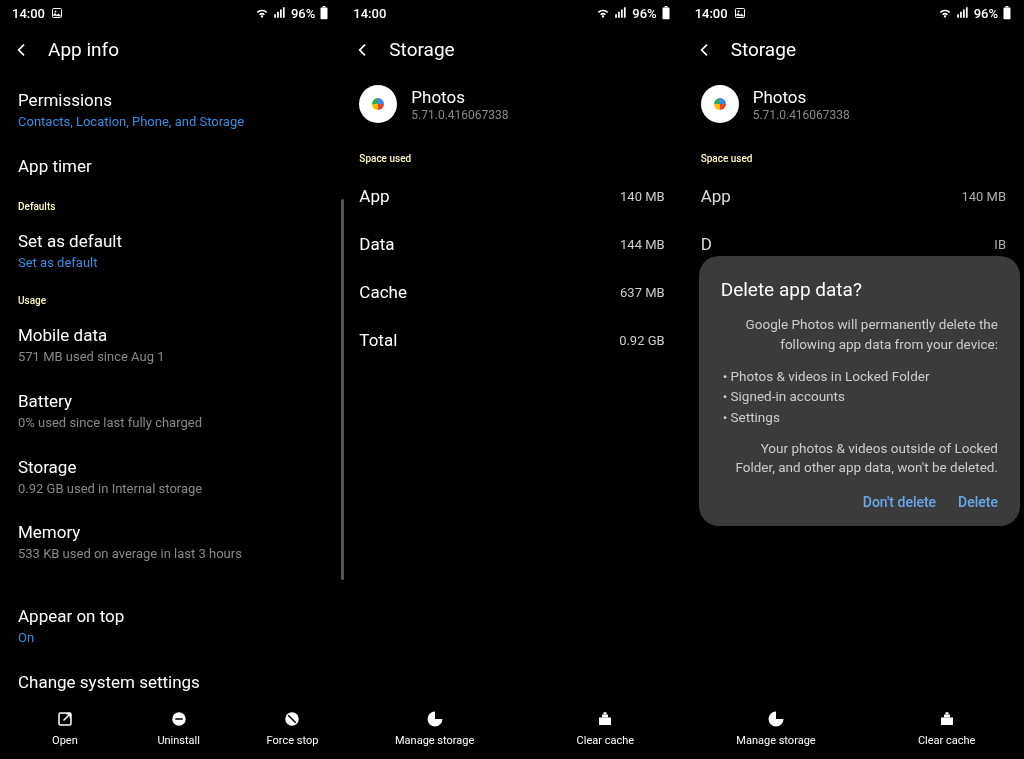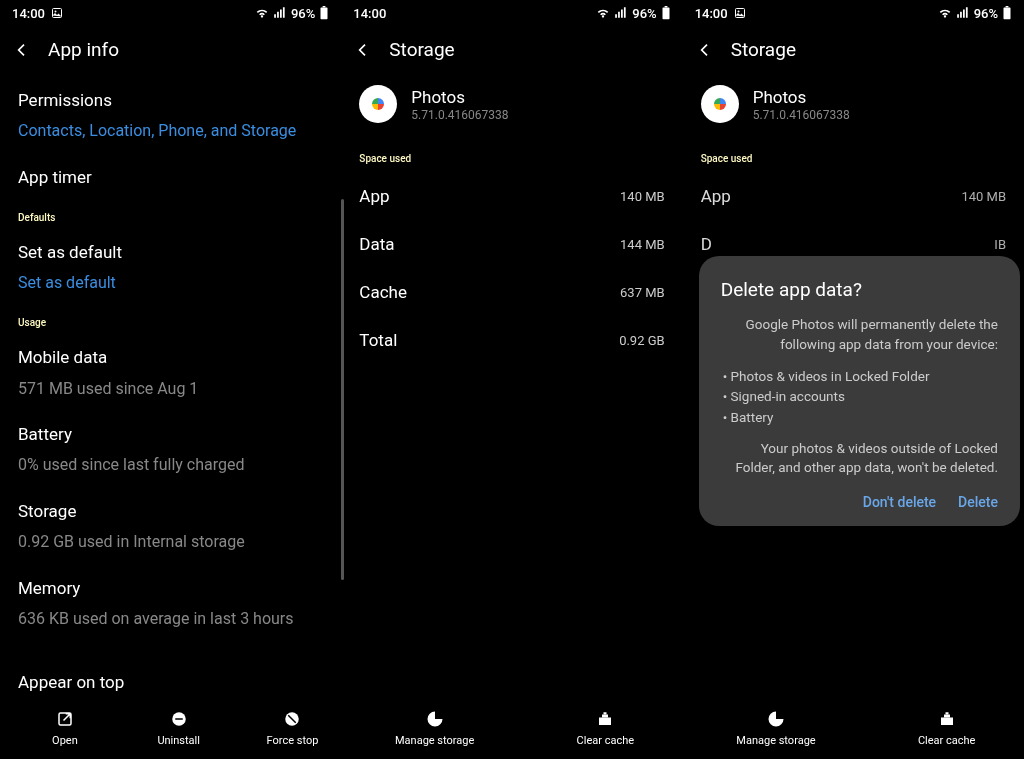--- a/index.html
+++ b/index.html
@@ -41,21 +41,21 @@
   .screen-title { font-size: 19px; font-weight: 400; }
   .content { flex: 1; overflow: hidden; padding: 0 18px; position: relative; }
   .section-header {
     font-size: 10px;
     color: #fef9c3;
     font-weight: 500;
     padding: 10px 0 8px;
   }
   .setting-item { padding: 10px 0 14px; }
   .setting-title { font-size: 17px; color: #fff; line-height: 1.3; }
-  .setting-sub { font-size: 16px; color: #888; margin-top: 9px; line-height: 1.35; }
+  .setting-sub { font-size: 13px; color: #888; margin-top: 2px; line-height: 1.35; }
   .setting-sub.link { color: #3a8de0; }
   .app-header { display: flex; align-items: center; gap: 14px; padding: 6px 0 20px; }
   .app-icon {
     width: 38px; height: 38px; background: #fff; border-radius: 50%;
     display: flex; align-items: center; justify-content: center; flex-shrink: 0;
   }
   .app-name { font-size: 17px; }
   .app-version { font-size: 12px; color: #888; margin-top: 1px; }
   .storage-row {
     display: flex; justify-content: space-between; align-items: center;
@@ -167,21 +167,21 @@
     <div class="setting-item">
       <div class="setting-title">Battery</div>
       <div class="setting-sub">0% used since last fully charged</div>
     </div>
     <div class="setting-item">
       <div class="setting-title">Storage</div>
       <div class="setting-sub">0.92 GB used in Internal storage</div>
     </div>
     <div class="setting-item">
       <div class="setting-title">Memory</div>
-      <div class="setting-sub">636 KB used on average in last 3 hours</div>
+      <div class="setting-sub">533 KB used on average in last 3 hours</div>
     </div>
     <div style="height:18px"></div>
     <div class="setting-item">
       <div class="setting-title">Appear on top</div>
       <div class="setting-sub link">On</div>
     </div>
     <div class="setting-item">
       <div class="setting-title">Change system settings</div>
 
     </div>
@@ -360,21 +360,21 @@
     </div>
   </div>
 
   <div class="dialog-overlay">
     <div class="dialog">
       <div class="dialog-title">Delete app data?</div>
       <div class="dialog-text">Google Photos will permanently delete the following app data from your device:</div>
       <div class="dialog-list">
         <div>• Photos &amp; videos in Locked Folder</div>
         <div>• Signed-in accounts</div>
-        <div>• Battery</div>
+        <div>• Settings</div>
       </div>
       <div class="dialog-text">Your photos &amp; videos outside of Locked Folder, and other app data, won't be deleted.</div>
       <div class="dialog-actions">
         <div class="dialog-btn">Don't delete</div>
         <div class="dialog-btn">Delete</div>
       </div>
     </div>
   </div>
 
   <div class="bottom-bar">

